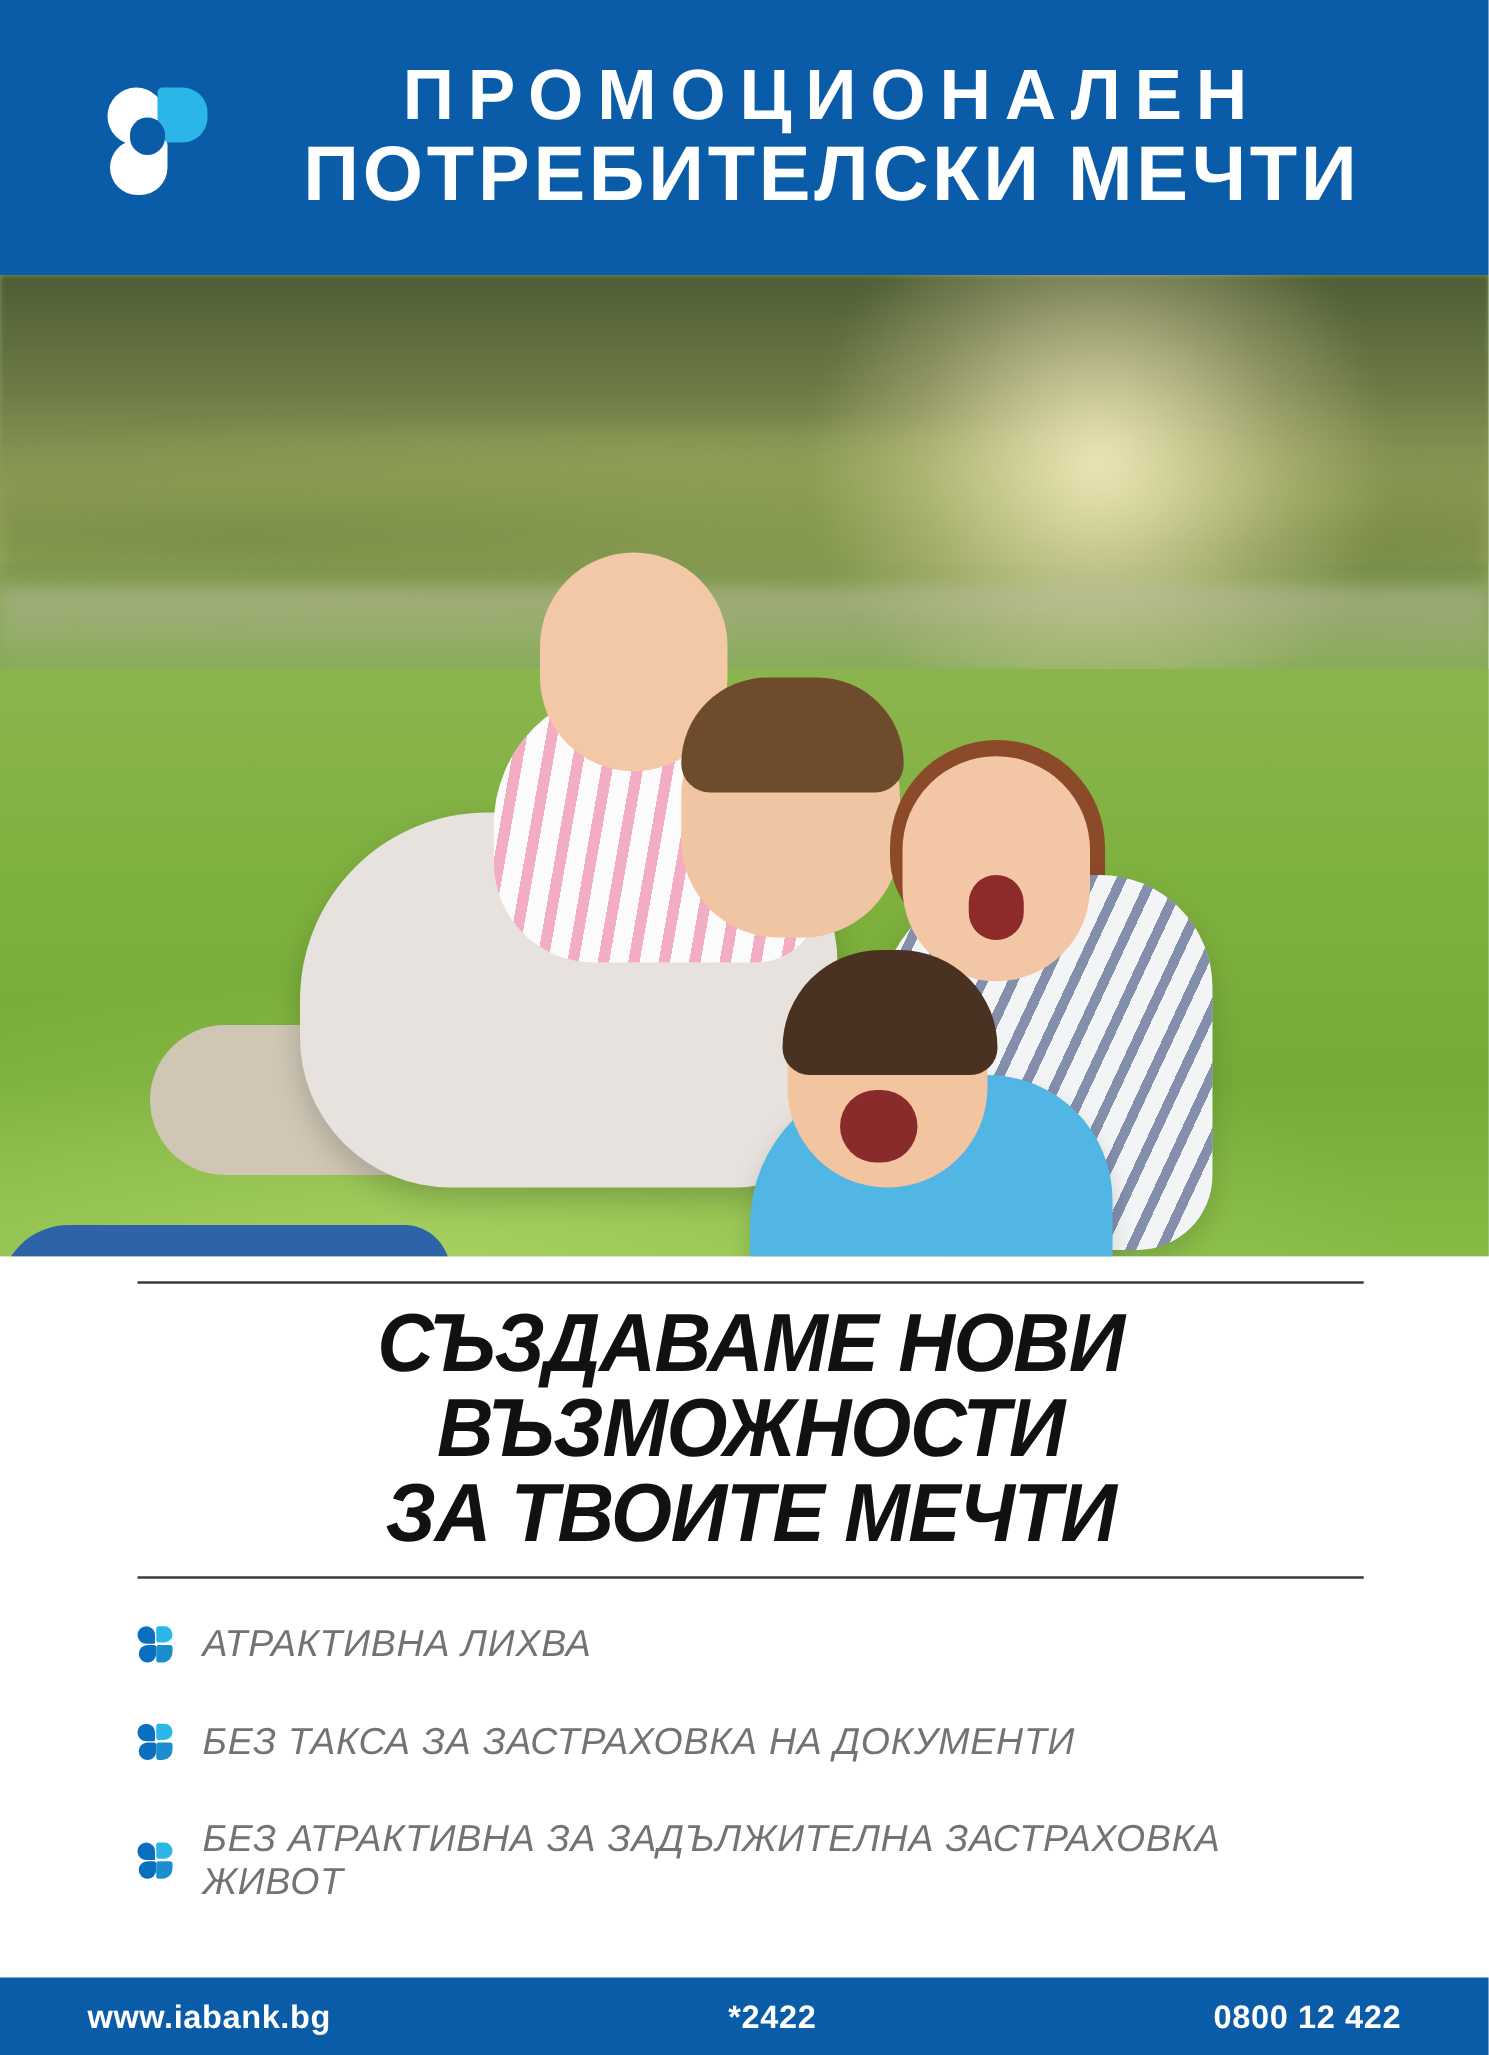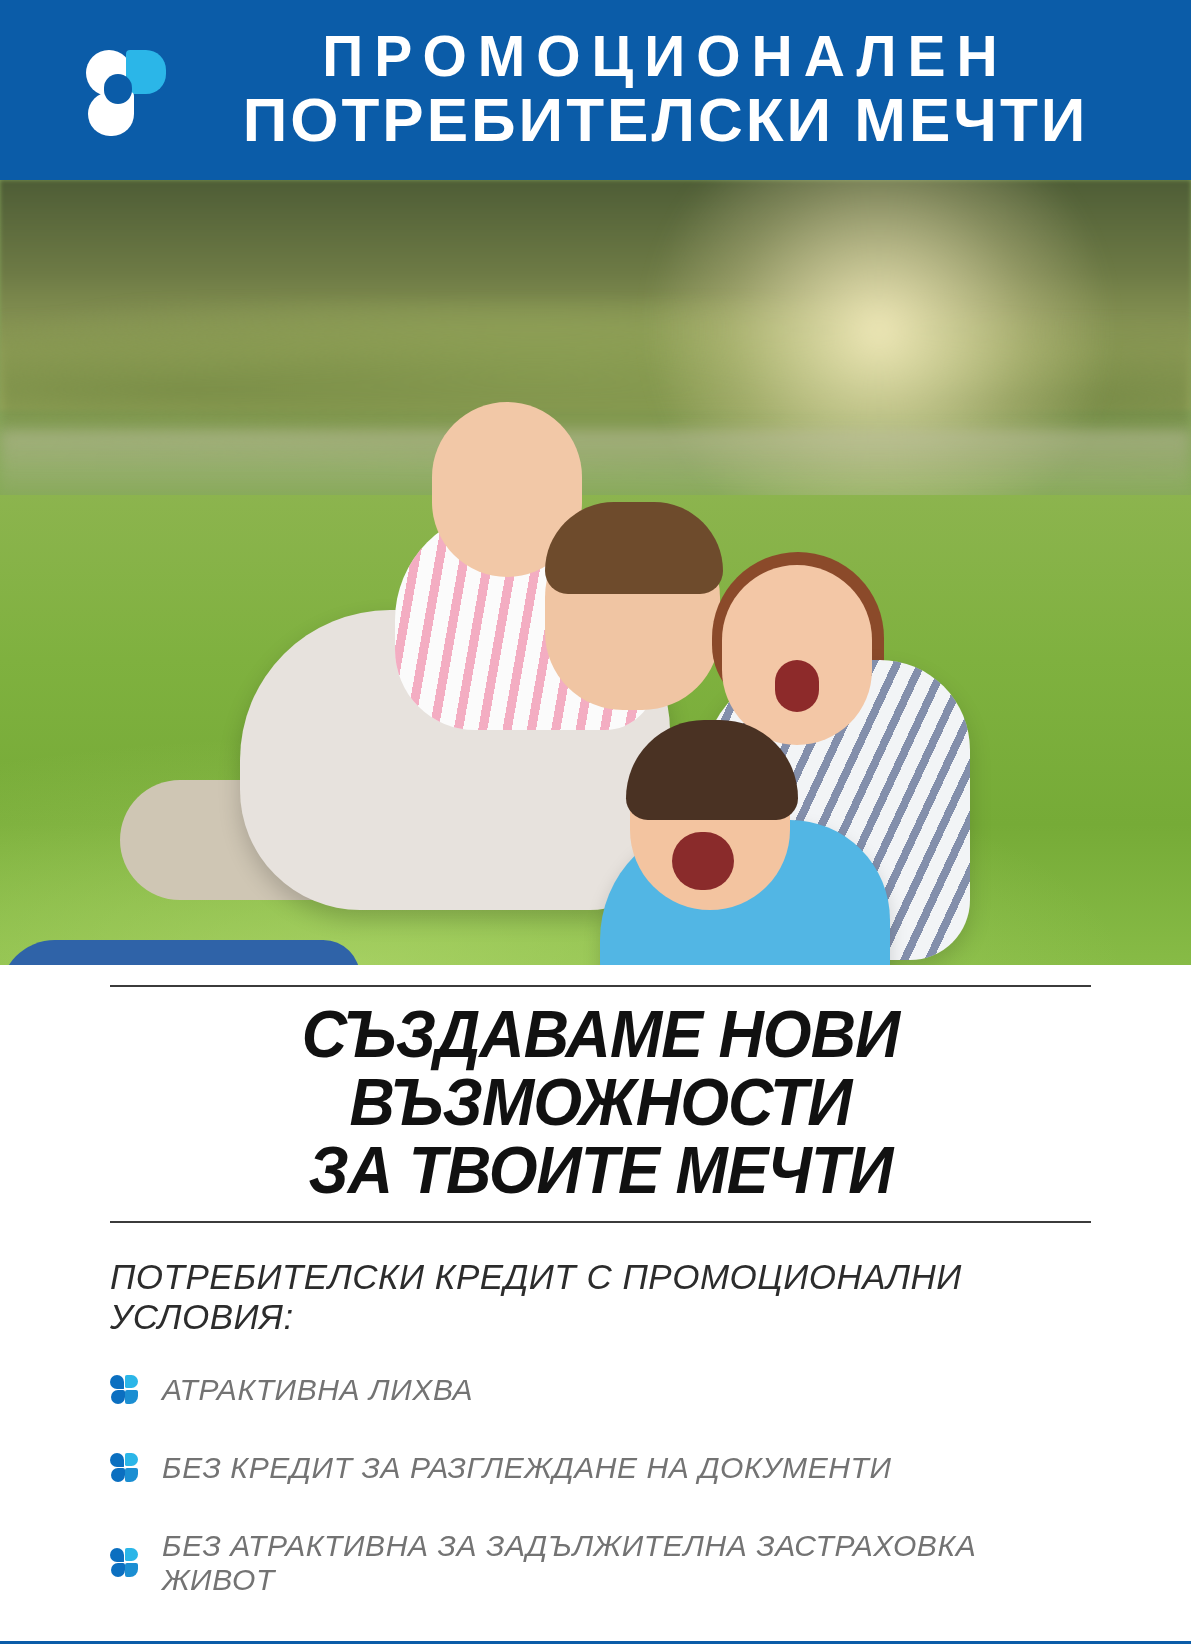--- a/index.html
+++ b/index.html
@@ -20,21 +20,21 @@
     height: 1644px;
     position: relative;
     background: #ffffff;
     display: flex;
     flex-direction: column;
   }
 
   
   .header {
     background: #0b5ca8;
-    height: 180px;
+    height: 220px;
     display: flex;
     align-items: center;
     padding: 0 0 0 78px;
     box-sizing: border-box;
     flex: 0 0 auto;
     position: relative;
   }
   .logo-mark {
     width: 96px;
     height: 96px;
@@ -396,40 +396,39 @@
   <div class="content">
     <div class="rule top"></div>
 
     <div class="headline">
       <span>СЪЗДАВАМЕ НОВИ ВЪЗМОЖНОСТИ</span>
       <span class="l2">ЗА ТВОИТЕ МЕЧТИ</span>
     </div>
 
     <div class="rule bottom"></div>
 
-    <div class="subhead">ПОТРЕБИТЕЛСКИ КРЕДИТ С ПРОМОЦИОНАЛНИ УСЛОВИЯ:</div>
 
     <ul class="bullets">
       <li class="bullet">
         <span class="bullet-icon">
           <span class="bi-a"></span>
             <span class="bi-b"></span>
             <span class="bi-c"></span>
             <span class="bi-d"></span>
         </span>
         <span class="bullet-text">АТРАКТИВНА ЛИХВА</span>
       </li>
       <li class="bullet">
         <span class="bullet-icon">
           <span class="bi-a"></span>
             <span class="bi-b"></span>
             <span class="bi-c"></span>
             <span class="bi-d"></span>
         </span>
-        <span class="bullet-text">БЕЗ КРЕДИТ ЗА РАЗГЛЕЖДАНЕ НА ДОКУМЕНТИ</span>
+        <span class="bullet-text">БЕЗ ТАКСА ЗА ЗАСТРАХОВКА НА ДОКУМЕНТИ</span>
       </li>
       <li class="bullet">
         <span class="bullet-icon">
           <span class="bi-a"></span>
             <span class="bi-b"></span>
             <span class="bi-c"></span>
             <span class="bi-d"></span>
         </span>
         <span class="bullet-text">БЕЗ АТРАКТИВНА ЗА ЗАДЪЛЖИТЕЛНА ЗАСТРАХОВКА ЖИВОТ</span>
       </li>

